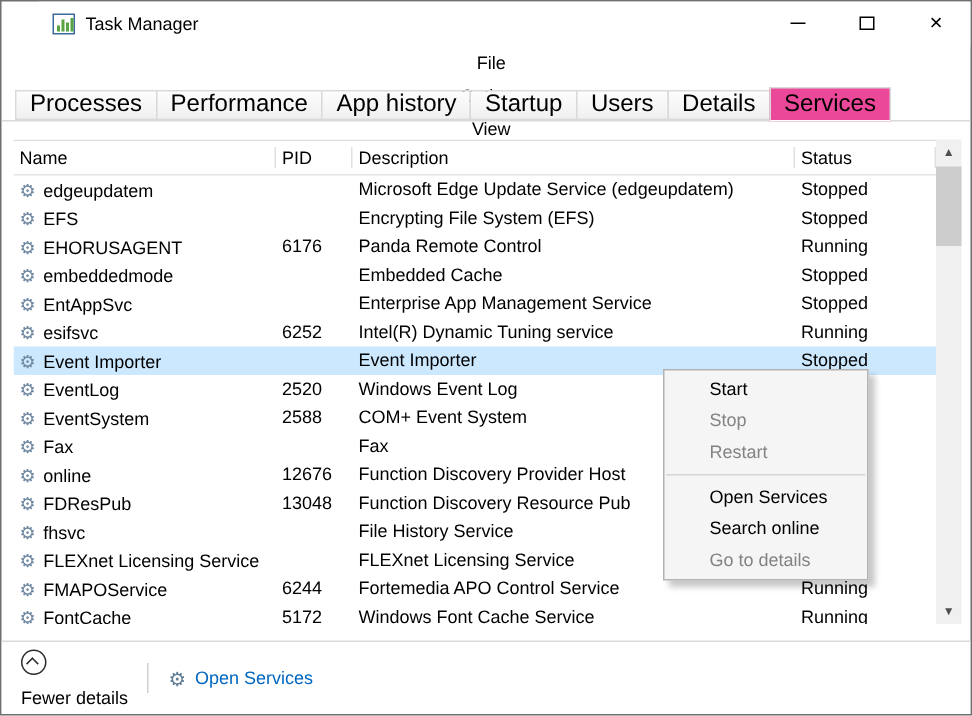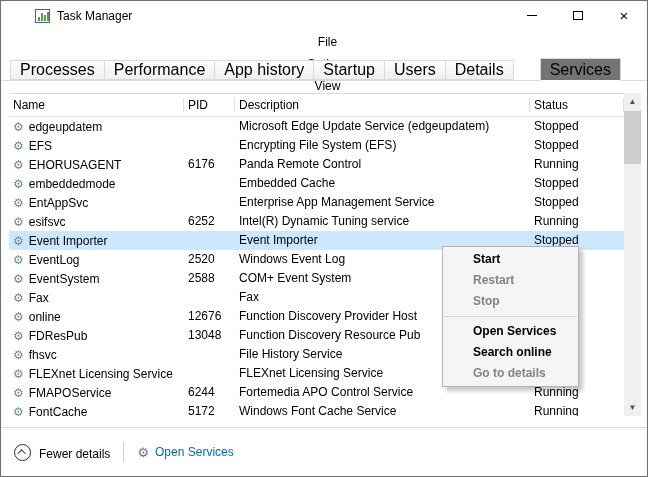--- a/index.html
+++ b/index.html
@@ -23,21 +23,21 @@
   .max-glyph { width: 10px; height: 9px; border: 1px solid #000; display: block; }
   .close-glyph { font-size: 15px; line-height: 15px; color: #000; }
 
   
   .menubar { position: absolute; top: 30px; left: 0; right: 0; height: 24px; display: flex; align-items: center; padding-left: 7px; font-size: 12px; flex-direction: column; }
   .menu-item { padding: 4px 9px; color: #000; }
 
   
   .tabstrip { position: absolute; top: 56px; left: 0; right: 0; height: 24px; display: flex; align-items: flex-end; padding-left: 9px; border-bottom: 1px solid #d9d9d9; font-size: 16px; }
   .tab { display: flex; align-items: center; height: 20px; padding: 0 9px; border: 1px solid #d9d9d9; background: linear-gradient(180deg,#fdfdfd,#f0f0f0); margin-right: -1px; color: #000; position: relative; }
-  .tab.active { height: 23px; background: #737373; border-bottom: 1px solid #fff; margin-bottom: -1px; z-index: 2; margin-left: 27px; }
+  .tab.active { height: 23px; background: #ec4899; border-bottom: 1px solid #fff; margin-bottom: -1px; z-index: 2; }
 
   
   .list { position: absolute; left: 8px; top: 92px; width: 615px; height: 323px; overflow: hidden; font-size: 12px; }
   .thead { display: flex; height: 24px; border-top: 1px solid #dcdcdc; border-bottom: 1px solid #e3e3e3; background: #fff; align-items: center; }
   .hcell { display: flex; align-items: center; padding: 0 4px; border-right: 1px solid #e0e0e0; color: #000; }
   .c-name { width: 175px; }
   .c-pid { width: 51px; }
   .c-desc { width: 295px; }
   .c-status { flex: 1; }
   .tbody { position: relative; }
@@ -48,27 +48,27 @@
   .svc-gear { font-size: 12px; color: #6e87a0; margin-right: 5px; flex: none; }
 
   
   .scrollbar { position: absolute; left: 623px; top: 92px; width: 17px; height: 323px; background: #f0f0f0; display: flex; flex-direction: column; }
   .sb-arrow { height: 17px; flex: none; display: flex; align-items: center; justify-content: center; font-size: 8px; color: #505050; }
   .sb-track { flex: 1; position: relative; }
   .sb-thumb { position: absolute; top: 1px; left: 0; width: 17px; height: 53px; background: #cdcdcd; }
 
   
   .context-menu { position: absolute; left: 441px; top: 245px; width: 137px; background: #f5f5f5; border: 1px solid #b3b3b3; box-shadow: 4px 4px 4px rgba(0,0,0,0.22); padding: 2px 0; z-index: 10; font-size: 12px; }
-  .cm-item { height: 21px; line-height: 21px; padding-left: 30px; color: #000; white-space: nowrap; font-weight: bold; }
+  .cm-item { height: 21px; line-height: 21px; padding-left: 30px; color: #000; white-space: nowrap; }
   .cm-item.disabled { color: #838383; }
   .cm-sep { height: 1px; background: #d6d6d6; margin: 4px 1px; }
 
   
   .footer { position: absolute; left: 0; right: 0; top: 426px; bottom: 0; border-top: 1px solid #d9d9d9; display: flex; align-items: center; padding-left: 13px; font-size: 12px; background: #fff; }
-  .fewer { display: flex; align-items: flex-end; gap: 8px; color: #000; }
+  .fewer { display: flex; align-items: flex-start; gap: 8px; color: #000; flex-direction: column; }
   .circle { width: 17px; height: 17px; border: 1px solid #2b2b2b; border-radius: 50%; display: flex; align-items: center; justify-content: center; flex: none; }
   .chev { width: 6px; height: 6px; border-left: 1px solid #2b2b2b; border-top: 1px solid #2b2b2b; transform: rotate(45deg) translateY(2px); }
   .vsep { width: 1px; height: 20px; background: #d0d0d0; margin: 0 13px; }
   .open-services { display: flex; align-items: center; gap: 6px; color: #0067c0; }
   .svc-icon { font-size: 13px; color: #5f7d95; }
 </style>
 </head>
 <body>
 
 <div class="window">
@@ -268,22 +268,22 @@
   <div class="scrollbar">
     <div class="sb-arrow">▲</div>
     <div class="sb-track">
       <div class="sb-thumb"></div>
     </div>
     <div class="sb-arrow">▼</div>
   </div>
 
   <div class="context-menu">
       <div class="cm-item">Start</div>
+      <div class="cm-item disabled">Stop</div>
       <div class="cm-item disabled">Restart</div>
-      <div class="cm-item disabled">Stop</div>
       <div class="cm-sep"></div>
       <div class="cm-item">Open Services</div>
       <div class="cm-item">Search online</div>
       <div class="cm-item disabled">Go to details</div>
     </div>
 
   <div class="footer">
     <div class="fewer">
       <span class="circle">
           <span class="chev"></span>

